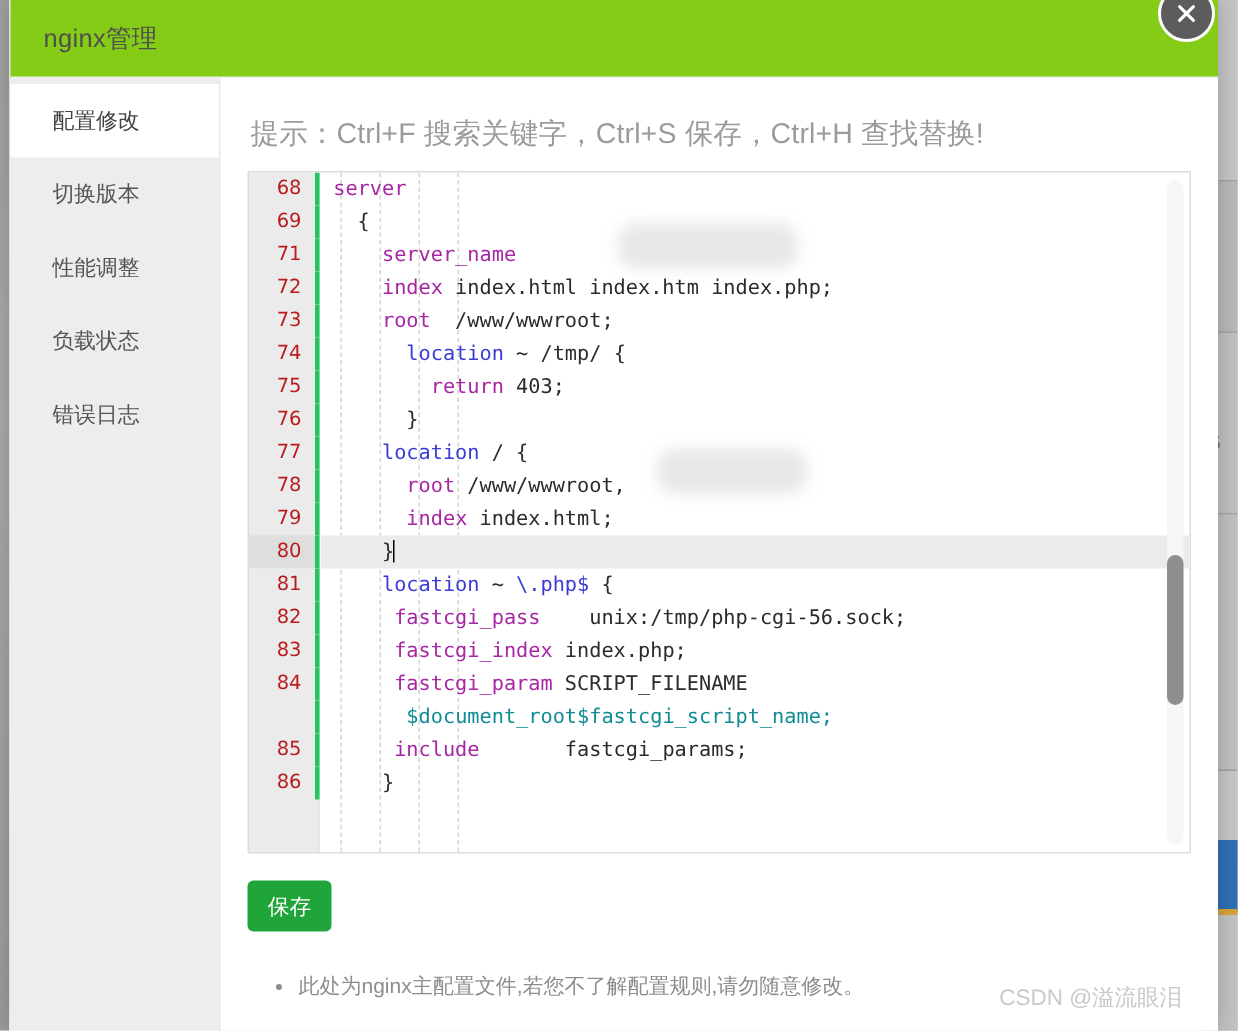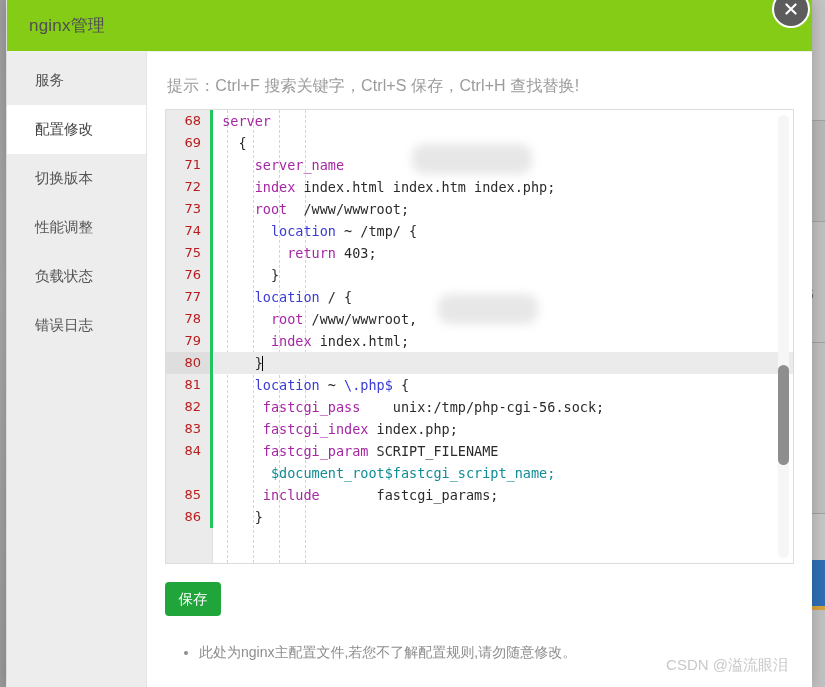--- a/index.html
+++ b/index.html
@@ -92,21 +92,21 @@
 
   
   #content {
     flex: 1 1 auto;
     background: #ffffff;
     padding: 0 18px 0 18px;
     position: relative;
   }
   #hint {
     color: #9b9b9b;
-    font-size: 16px;
+    font-size: 19px;
     padding: 24px 0 12px 2px;
     letter-spacing: .1px;
   }
 
   
   #editor {
     position: relative;
     height: 455px;
     border: 1px solid #dcdcdc;
     background: #ffffff;
@@ -248,23 +248,20 @@
 
   <div id="close-btn">
     <svg width="16" height="16" viewBox="0 0 16 16" aria-hidden="true">
       <path d="M3.4 3.4 L12.6 12.6 M12.6 3.4 L3.4 12.6" stroke="#ffffff" stroke-width="2.1" stroke-linecap="round" fill="none"></path>
     </svg>
   </div>
 
   <div id="modal-body">
 
     <div id="sidebar">
-      <div class="side-item">
-          <span>服务</span>
-        </div>
       <div class="side-item active">
           <span>配置修改</span>
         </div>
       <div class="side-item">
           <span>切换版本</span>
         </div>
       <div class="side-item">
           <span>性能调整</span>
         </div>
       <div class="side-item">

